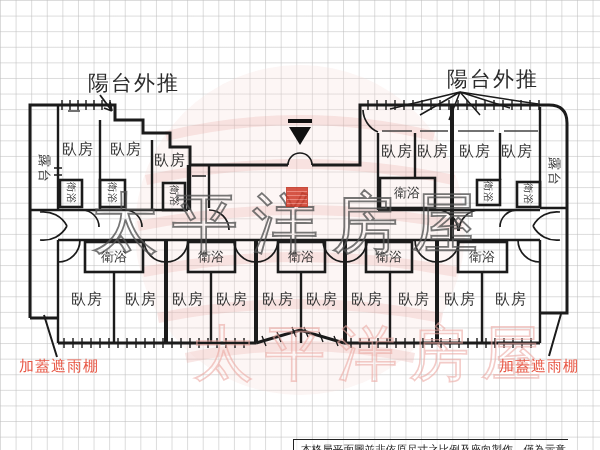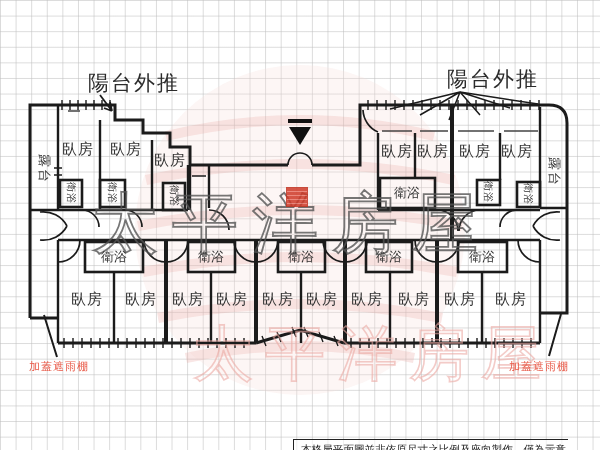--- a/index.html
+++ b/index.html
@@ -11,21 +11,21 @@
     background-size:15.6px 15.6px;
     font-family:"Liberation Sans","DejaVu Sans",sans-serif;
   }
   .abs{position:absolute;}
   .lbl{position:absolute;transform:translate(-50%,-50%);white-space:nowrap;color:#2e2e2e;}
   .rm{font-size:15px;letter-spacing:1px;color:#333;}
   .bath-h{font-size:13px;letter-spacing:0;color:#333;}
   .bath-v{font-size:10px;color:#333;transform:translate(-50%,-50%) rotate(90deg);letter-spacing:1px;}
   .terrace{font-size:13px;color:#333;transform:translate(-50%,-50%) rotate(90deg);letter-spacing:2px;}
   .balcony{font-size:21px;color:#2b2b2b;letter-spacing:2px;margin-left:36px;}
-  .shelter{font-size:11px;letter-spacing:1px;}
+  .shelter{font-size:15px;letter-spacing:1px;}
   .seal{position:absolute;left:287px;top:188px;width:20px;height:18px;
     background:repeating-linear-gradient(#cf3a28 0 3px, #e8776a 3px 4px);
     opacity:.85;outline:1px solid #c23321;}
   .disc{position:absolute;left:293px;top:417px;width:275px;height:33px;
     border-top:1px solid #222;border-left:1px solid #222;background:rgba(255,255,255,.6);
     font-size:10.6px;line-height:13.6px;color:#1a1a1a;padding:3px 0 0 7px;box-sizing:border-box;
     letter-spacing:0;margin-top:22px;}
   svg text{font-family:"Liberation Sans","DejaVu Sans",sans-serif;}
 </style>
 </head>

